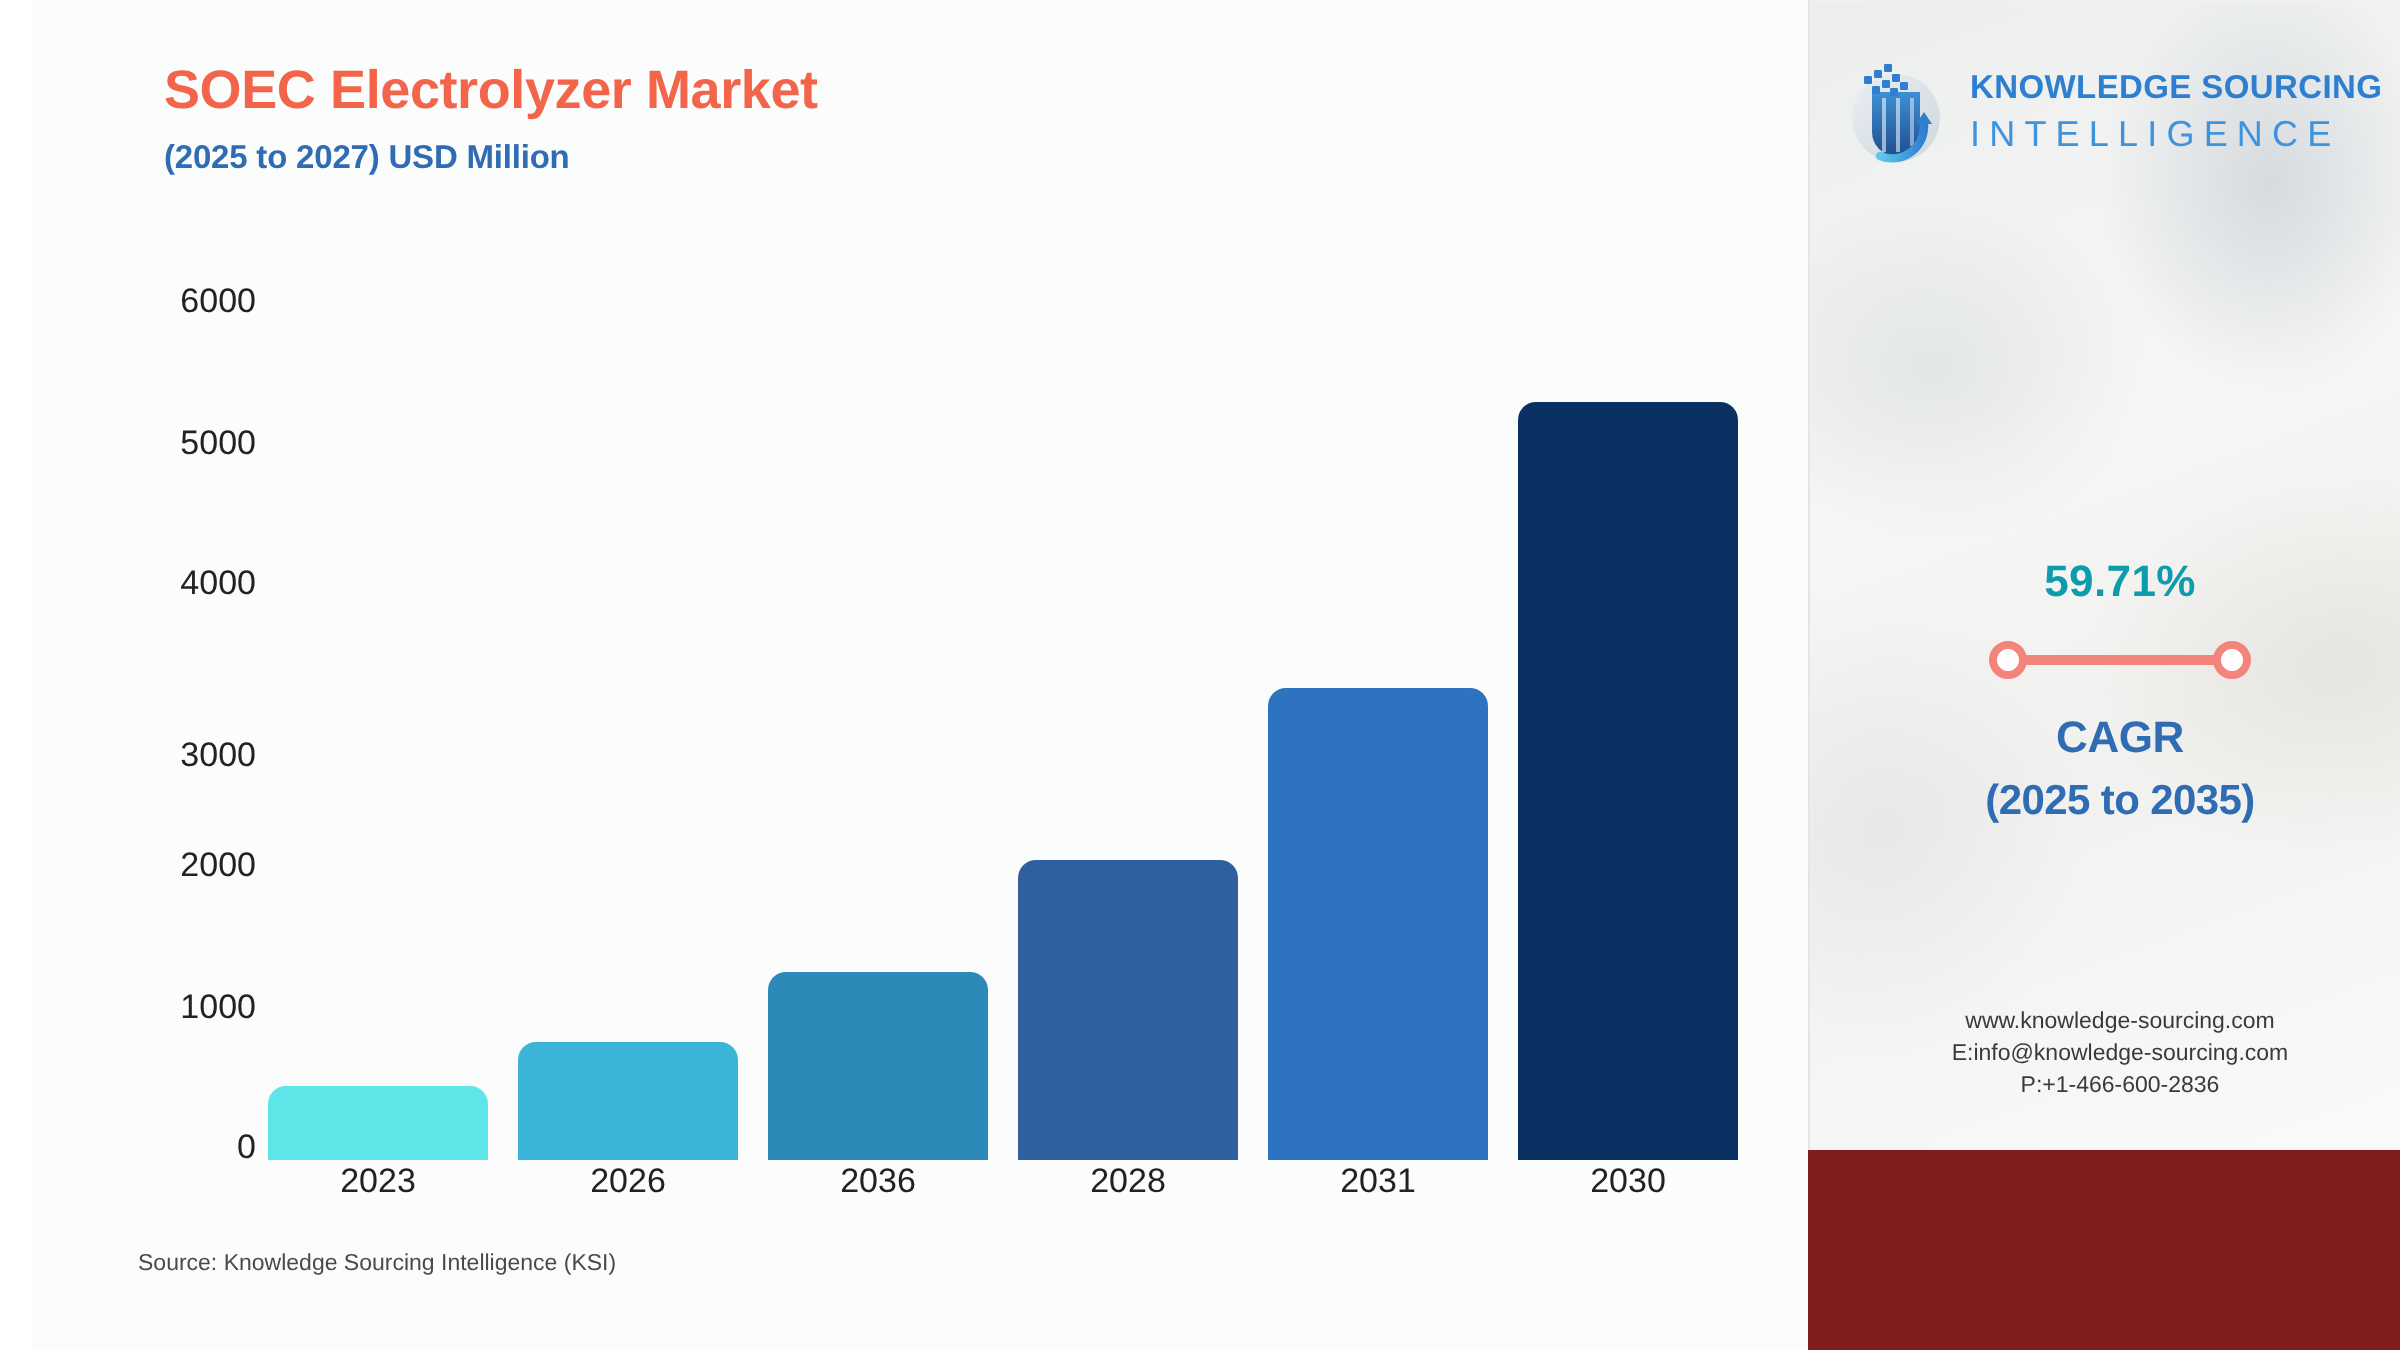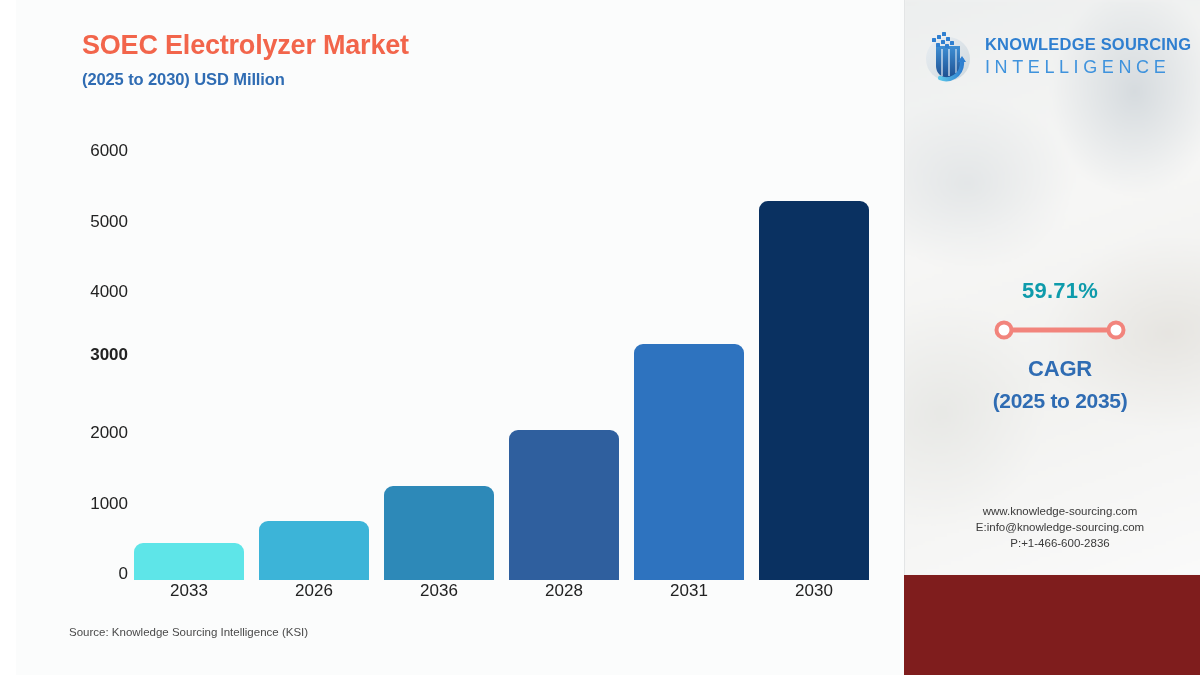--- a/index.html
+++ b/index.html
@@ -132,29 +132,29 @@
 </style>
 </head>
 <body>
 
 <div class="infographic">
 
   <div class="left-panel">
 
     <div class="title-block">
       <div class="chart-title">SOEC Electrolyzer Market</div>
-      <div class="chart-subtitle">(2025 to 2030) USD Million</div>
+      <div class="chart-subtitle">(2025 to 2027) USD Million</div>
     </div>
 
     <div class="plot">
       <div class="y-axis">
           <div class="y-tick" style="top: 11px;">6000</div>
           <div class="y-tick" style="top: 81.5px;">5000</div>
           <div class="y-tick" style="top: 152px;">4000</div>
-          <div class="y-tick" style="top: 215px; font-weight: bold;">3000</div>
+          <div class="y-tick" style="top: 238px;">3000</div>
           <div class="y-tick" style="top: 293px;">2000</div>
           <div class="y-tick" style="top: 363.5px;">1000</div>
           <div class="y-tick" style="top: 434px;">0</div>
         </div>
       <div class="bars">
           <div class="bar-slot">
             <div class="bar" style="height: 37.0125px; background: rgb(94, 229, 232);"></div>
           </div>
           <div class="bar-slot">
             <div class="bar" style="height: 58.8675px; background: rgb(60, 180, 216);"></div>
@@ -166,21 +166,21 @@
             <div class="bar" style="height: 149.812px; background: rgb(47, 95, 158);"></div>
           </div>
           <div class="bar-slot">
             <div class="bar" style="height: 235.822px; background: rgb(46, 115, 191);"></div>
           </div>
           <div class="bar-slot">
             <div class="bar" style="height: 378.938px; background: rgb(10, 49, 97);"></div>
           </div>
         </div>
       <div class="x-axis">
-          <div class="x-label">2033</div>
+          <div class="x-label">2023</div>
           <div class="x-label">2026</div>
           <div class="x-label">2036</div>
           <div class="x-label">2028</div>
           <div class="x-label">2031</div>
           <div class="x-label">2030</div>
         </div>
     </div>
 
     <div class="source-note">Source: Knowledge Sourcing Intelligence (KSI)</div>
   </div>

